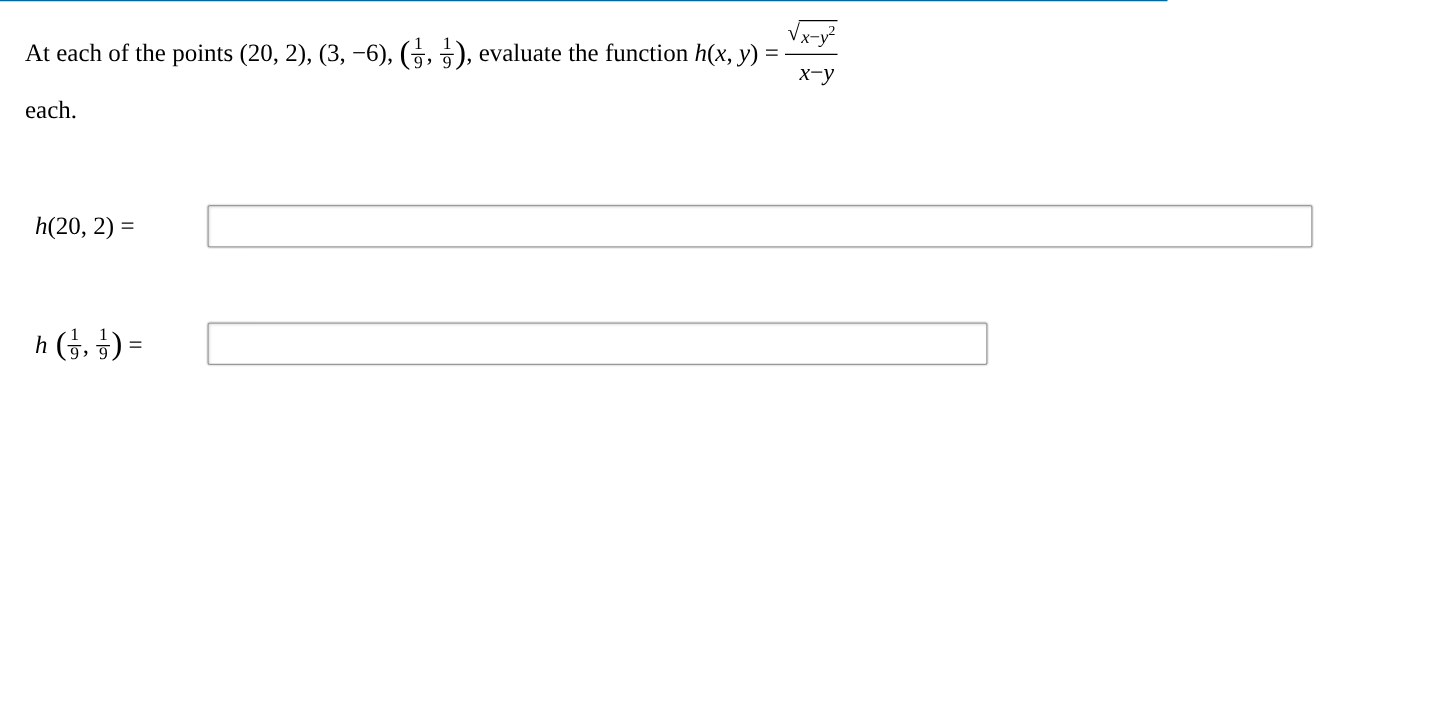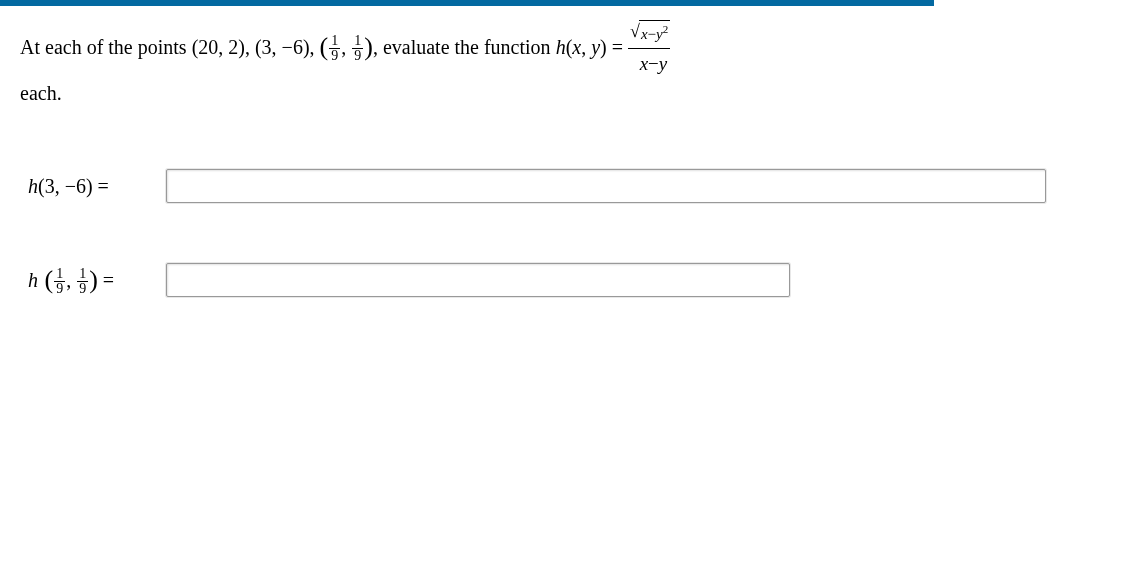--- a/index.html
+++ b/index.html
@@ -8,21 +8,21 @@
     width: 1146px;
     background: #ffffff;
     font-family: "Times New Roman", Times, serif;
     font-size: 20px;
     color: #000000;
   }
   .page {
     box-sizing: border-box;
     padding: 14px 20px 30px 20px;
     width: 934px;
-    border-top: 6px solid #0369a1;
+    border-top: 1px solid #0369a1;
   }
   .prompt p {
     margin: 0 0 10px 0;
     line-height: 1.55;
   }
   .math-i { font-style: italic; }
   .frac {
     display: inline-block;
     vertical-align: middle;
     text-align: center;
@@ -111,29 +111,29 @@
         </span>
         <span class="bot"><span class="math-i">x</span><span>−</span><span class="math-i">y</span></span>
       </span>
       <br>
       <span>each.</span>
     </p>
   </div>
 
   <div class="answers">
 
-
     <div class="answer-row">
       <div class="label">
-        <span class="math-i">h</span><span>(3, −6)</span><span> = </span>
+        <span class="math-i">h</span><span>(20, 2)</span><span> = </span>
       </div>
       <div class="input-wrap">
-        <input type="text" class="answer w-long2" value="" style="">
+        <input type="text" class="answer w-long" value="" style="">
       </div>
     </div>
+
 
     <div class="answer-row">
       <div class="label">
         <span class="math-i">h</span><span class="paren-big"> (</span><span class="frac"><span class="num">1</span><span class="den">9</span></span><span>, </span><span class="frac"><span class="num">1</span><span class="den">9</span></span><span class="paren-big">)</span><span> = </span>
       </div>
       <div class="input-wrap">
         <input type="text" class="answer w-short" value="" style="">
       </div>
     </div>
 

